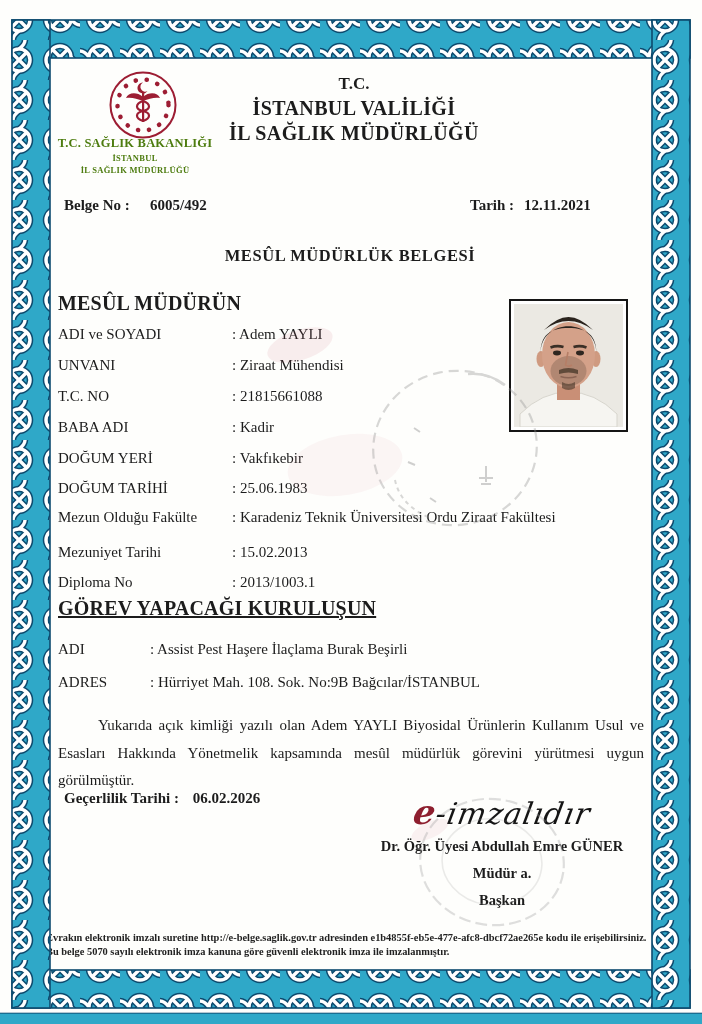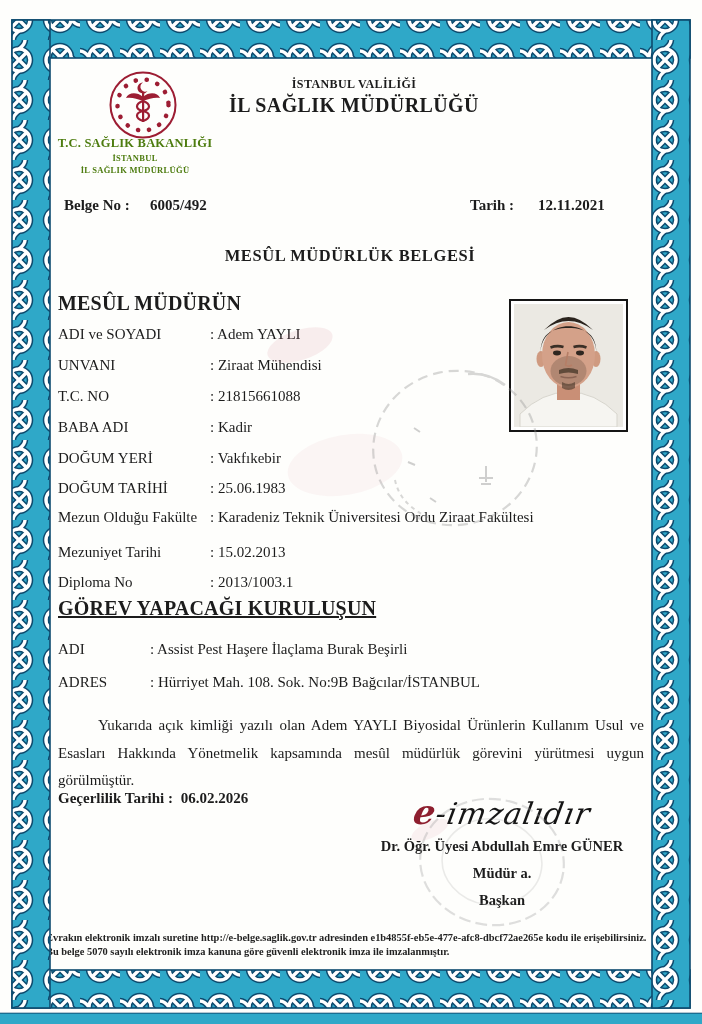--- a/index.html
+++ b/index.html
@@ -12,45 +12,45 @@
   .overlay{position:absolute;left:0;top:0;z-index:6;pointer-events:none;}
   .content{position:absolute;left:0;top:0;width:702px;height:1024px;z-index:2;}
 
   
   .logo-emblem{left:108px;top:70px;width:70px;height:70px;}
   .logo-text{left:35px;top:136px;width:200px;text-align:center;color:#4d7c0f;}
   .logo-name{font-size:12.5px;font-weight:bold;letter-spacing:.2px;}
   .logo-sub{font-size:8.5px;font-weight:bold;margin-top:2px;letter-spacing:.3px;}
   .authority{left:196px;top:74px;width:316px;text-align:center;font-weight:bold;}
   .authority .l1{font-size:17px;}
-  .authority .l2{font-size:12px;margin-top:3px;letter-spacing:.4px;}
+  .authority .l2{font-size:20px;margin-top:3px;letter-spacing:.4px;}
   .authority .l3{font-size:20px;margin-top:2px;letter-spacing:.4px;}
 
   
   .meta-row{top:197px;left:0;width:702px;font-size:15px;font-weight:bold;}
   .belge-label{position:absolute;left:64px;}
   .belge-no{position:absolute;left:150px;}
   .tarih-label{position:absolute;left:470px;}
-  .tarih-val{position:absolute;left:538px;}
+  .tarih-val{position:absolute;left:524px;}
 
   .doc-title{top:246px;left:48px;width:604px;text-align:center;
     font-size:16.5px;font-weight:bold;letter-spacing:.6px;}
 
   .sec-heading{left:58px;font-size:20px;font-weight:bold;letter-spacing:.2px;}
   .sec-heading.u{text-decoration:underline;}
 
   .frow{left:0;width:702px;font-size:15px;}
   .frow .lbl{position:absolute;left:58px;white-space:nowrap;}
-  .frow .val{position:absolute;left:210px;white-space:nowrap;}
+  .frow .val{position:absolute;left:232px;white-space:nowrap;}
   .frow.org .val{left:150px;}
 
   .body-par{left:58px;top:712px;width:586px;font-size:15px;line-height:27.5px;
     text-align:justify;text-indent:40px;}
   .validity{left:58px;top:790px;font-size:15px;font-weight:bold;}
-  .validity span{margin-right:4px;}
+  .validity span{margin-right:4px;margin-left:6px;}
 
   .sig-block{left:352px;top:795px;width:300px;text-align:center;}
   .esign{display:block;font-style:italic;font-size:30px;font-family:"DejaVu Serif", serif;
     transform:skewX(-10deg);letter-spacing:1px;line-height:34px;color:#151515;}
   .esign::first-letter{color:#8e1f2f;font-size:34px;font-weight:bold;}
   .sig-name{font-size:14.5px;font-weight:bold;margin-top:7px;}
   .sig-title{font-size:14.5px;font-weight:bold;margin-top:10px;}
 
   .footer{left:46px;top:931px;width:614px;font-size:10.4px;font-weight:bold;
     line-height:13.5px;color:#222;}
@@ -78,20 +78,21 @@
     <path d="M35,31 C43,34 43,39 35,41 C27,43 27,48 35,51" fill="none" stroke="#9d1d33" stroke-width="2.2"></path>
   </svg>
 
   <div class="abs logo-text">
     <div class="logo-name">T.C. SAĞLIK BAKANLIĞI</div>
     <div class="logo-sub">İSTANBUL</div>
     <div class="logo-sub">İL SAĞLIK MÜDÜRLÜĞÜ</div>
   </div>
 
   <div class="abs authority">
+    <div class="l1">T.C.</div>
     <div class="l2">İSTANBUL VALİLİĞİ</div>
     <div class="l3">İL SAĞLIK MÜDÜRLÜĞÜ</div>
   </div>
 
   <div class="abs meta-row">
     <span class="belge-label">Belge No :</span>
     <span class="belge-no">6005/492</span>
     <span class="tarih-label">Tarih :</span>
     <span class="tarih-val">12.11.2021</span>
   </div>

